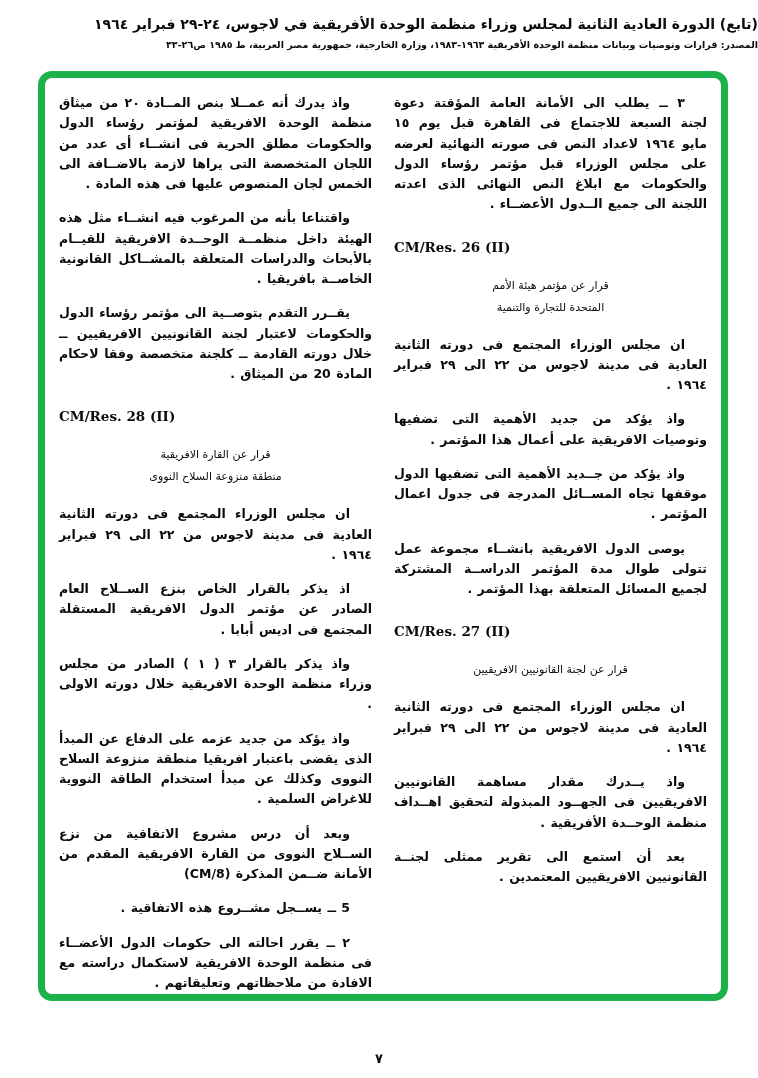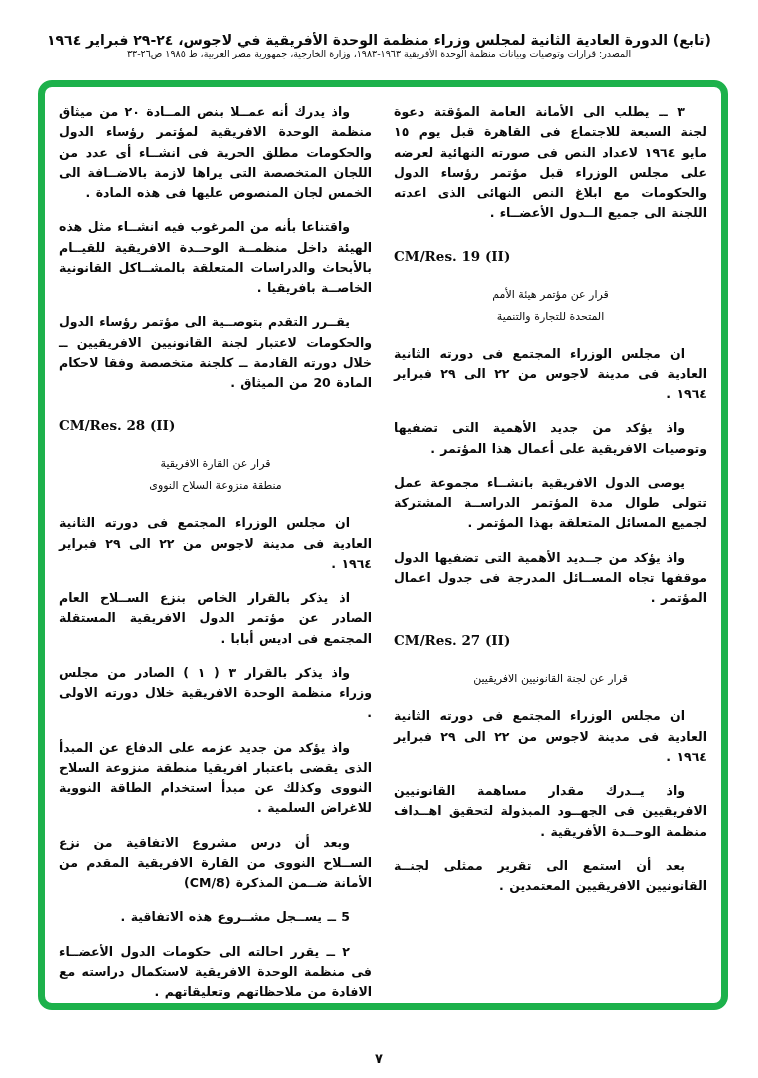--- a/index.html
+++ b/index.html
@@ -4,23 +4,23 @@
 <style>
   * { margin: 0; padding: 0; box-sizing: border-box; }
   html, body { width: 758px; height: 1078px; }
   body {
     background: #ffffff;
     color: #0a0a0a;
     font-family: "DejaVu Sans", sans-serif;
     position: relative;
     overflow: hidden;
   }
-  .doc-header { direction: rtl; text-align: center; padding-top: 32px; }
+  .doc-header { direction: rtl; padding-top: 16px; }
   .doc-title { font-size: 14px; font-weight: 700; letter-spacing: 0; }
-  .doc-source { font-size: 9.5px; font-weight: 400; }
+  .doc-source { font-size: 9.5px; font-weight: 700; margin-top: 7px; }
   .green-frame {
     margin: 21px 30px 0 38px;
     width: 690px;
     height: 930px;
     border: 7px solid #1db14b;
     border-radius: 14px;
     padding: 15px 14px 10px 14px;
     overflow: hidden;
     background: #ffffff;
   }
@@ -68,29 +68,29 @@
     <div class="doc-title">(تابع)  الدورة العادية الثانية لمجلس وزراء منظمة الوحدة الأفريقية في لاجوس، ٢٤-٢٩ فبراير ١٩٦٤</div>
     <div class="doc-source">المصدر: قرارات وتوصيات وبيانات منظمة الوحدة الأفريقية ١٩٦٣-١٩٨٣، وزارة الخارجية، جمهورية مصر العربية، ط ١٩٨٥ ص٢٦-٣٣</div>
   </header>
 
   <div class="green-frame">
     <div class="columns">
 
       <div class="col">
         <p class="para indent">٣ ــ يطلب الى الأمانة العامة المؤقتة دعوة لجنة السبعة للاجتماع فى القاهرة قبل يوم ١٥ مايو ١٩٦٤ لاعداد النص فى صورته النهائية لعرضه على مجلس الوزراء قبل مؤتمر رؤساء الدول والحكومات مع ابلاغ النص النهائى الذى اعدته اللجنة الى جميع الــدول الأعضــاء .</p>
 
-        <div class="rescode">CM/Res. 19 (II)</div>
+        <div class="rescode">CM/Res. 26 (II)</div>
         <div class="restitle">
           <div>قرار عن مؤتمر هيئة الأمم</div>
           <div>المتحدة للتجارة والتنمية</div>
         </div>
         <p class="para indent">ان مجلس الوزراء المجتمع فى دورته الثانية العادية فى مدينة لاجوس من ٢٢ الى ٢٩ فبراير ١٩٦٤ .</p>
         <p class="para indent">واذ يؤكد من جديد الأهمية التى تضفيها وتوصيات الافريقية على أعمال هذا المؤتمر .</p>
+        <p class="para indent">واذ يؤكد من جــديد الأهمية التى تضفيها الدول موقفها تجاه المســائل المدرجة فى جدول اعمال المؤتمر .</p>
         <p class="para indent">يوصى الدول الافريقية بانشــاء مجموعة عمل تتولى طوال مدة المؤتمر الدراســة المشتركة لجميع المسائل المتعلقة بهذا المؤتمر .</p>
-        <p class="para indent">واذ يؤكد من جــديد الأهمية التى تضفيها الدول موقفها تجاه المســائل المدرجة فى جدول اعمال المؤتمر .</p>
 
         <div class="rescode">CM/Res. 27 (II)</div>
         <div class="restitle">
           <div>قرار عن لجنة القانونيين الافريقيين</div>
         </div>
         <p class="para indent">ان مجلس الوزراء المجتمع فى دورته الثانية العادية فى مدينة لاجوس من ٢٢ الى ٢٩ فبراير ١٩٦٤ .</p>
         <p class="para indent">واذ يــدرك مقدار مساهمة القانونيين الافريقيين فى الجهــود المبذولة لتحقيق اهــداف منظمة الوحــدة الأفريقية .</p>
         <p class="para indent">بعد أن استمع الى تقرير ممثلى لجنــة القانونيين الافريقيين المعتمدين .</p>
 
       </div>

